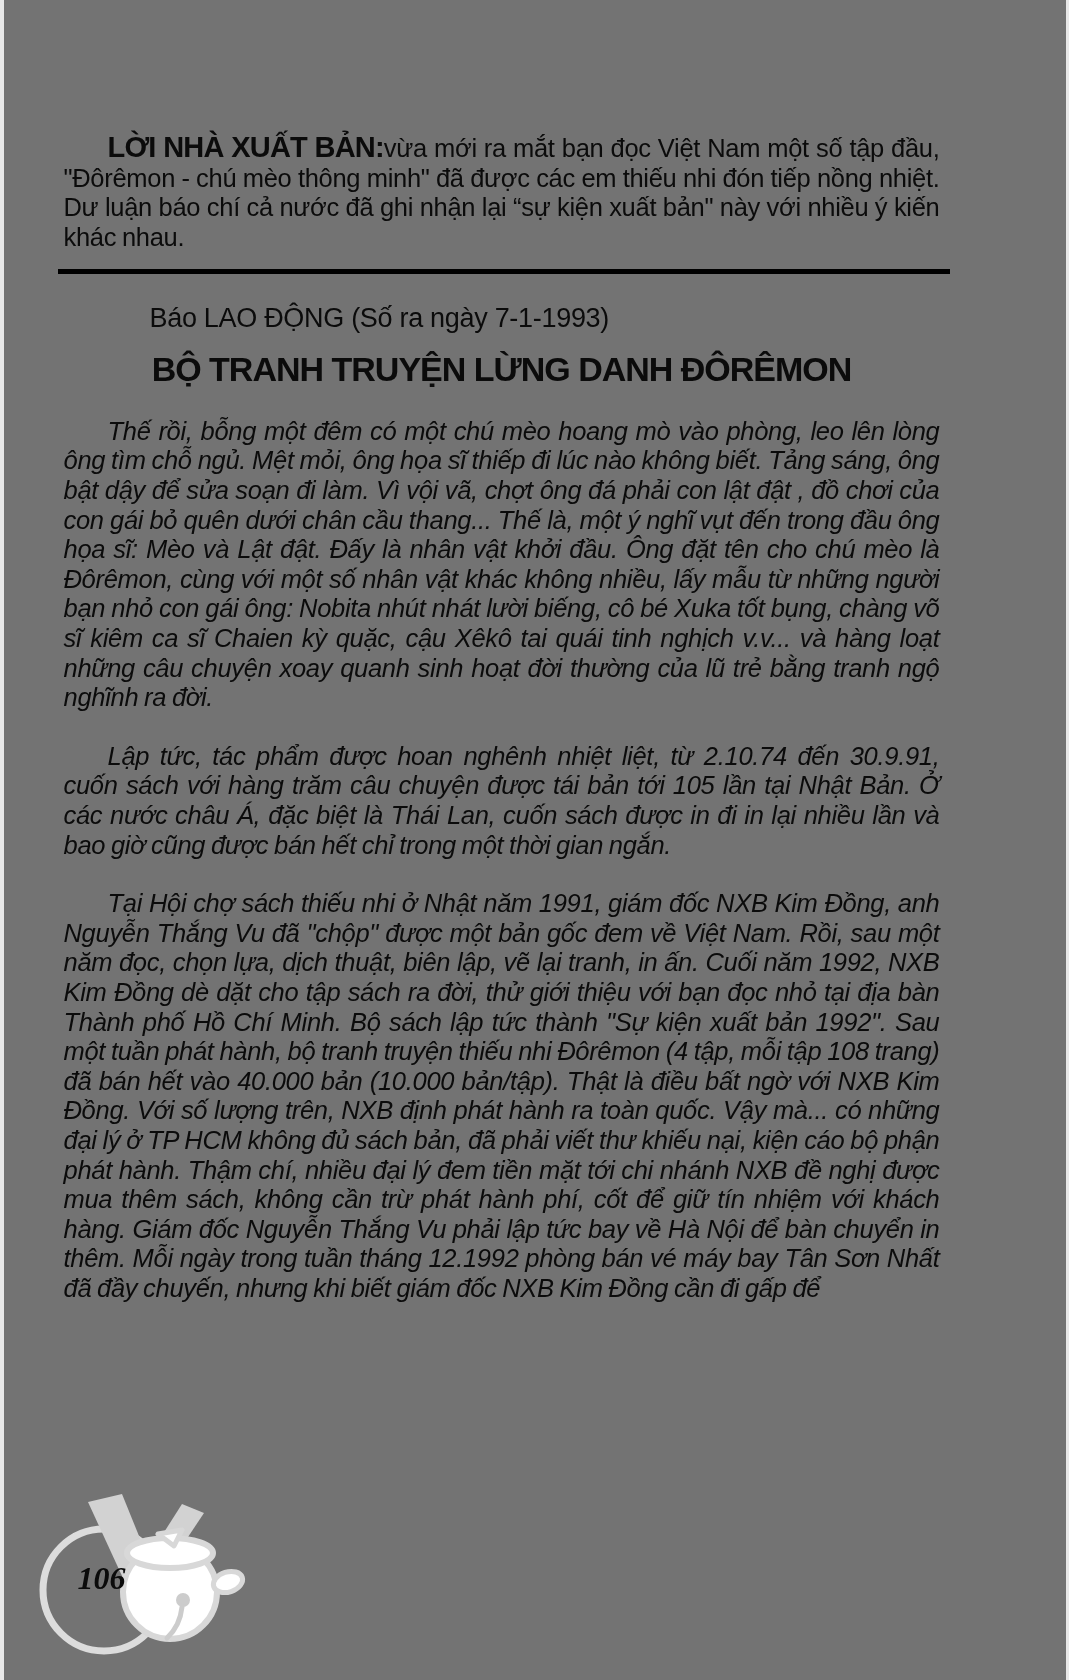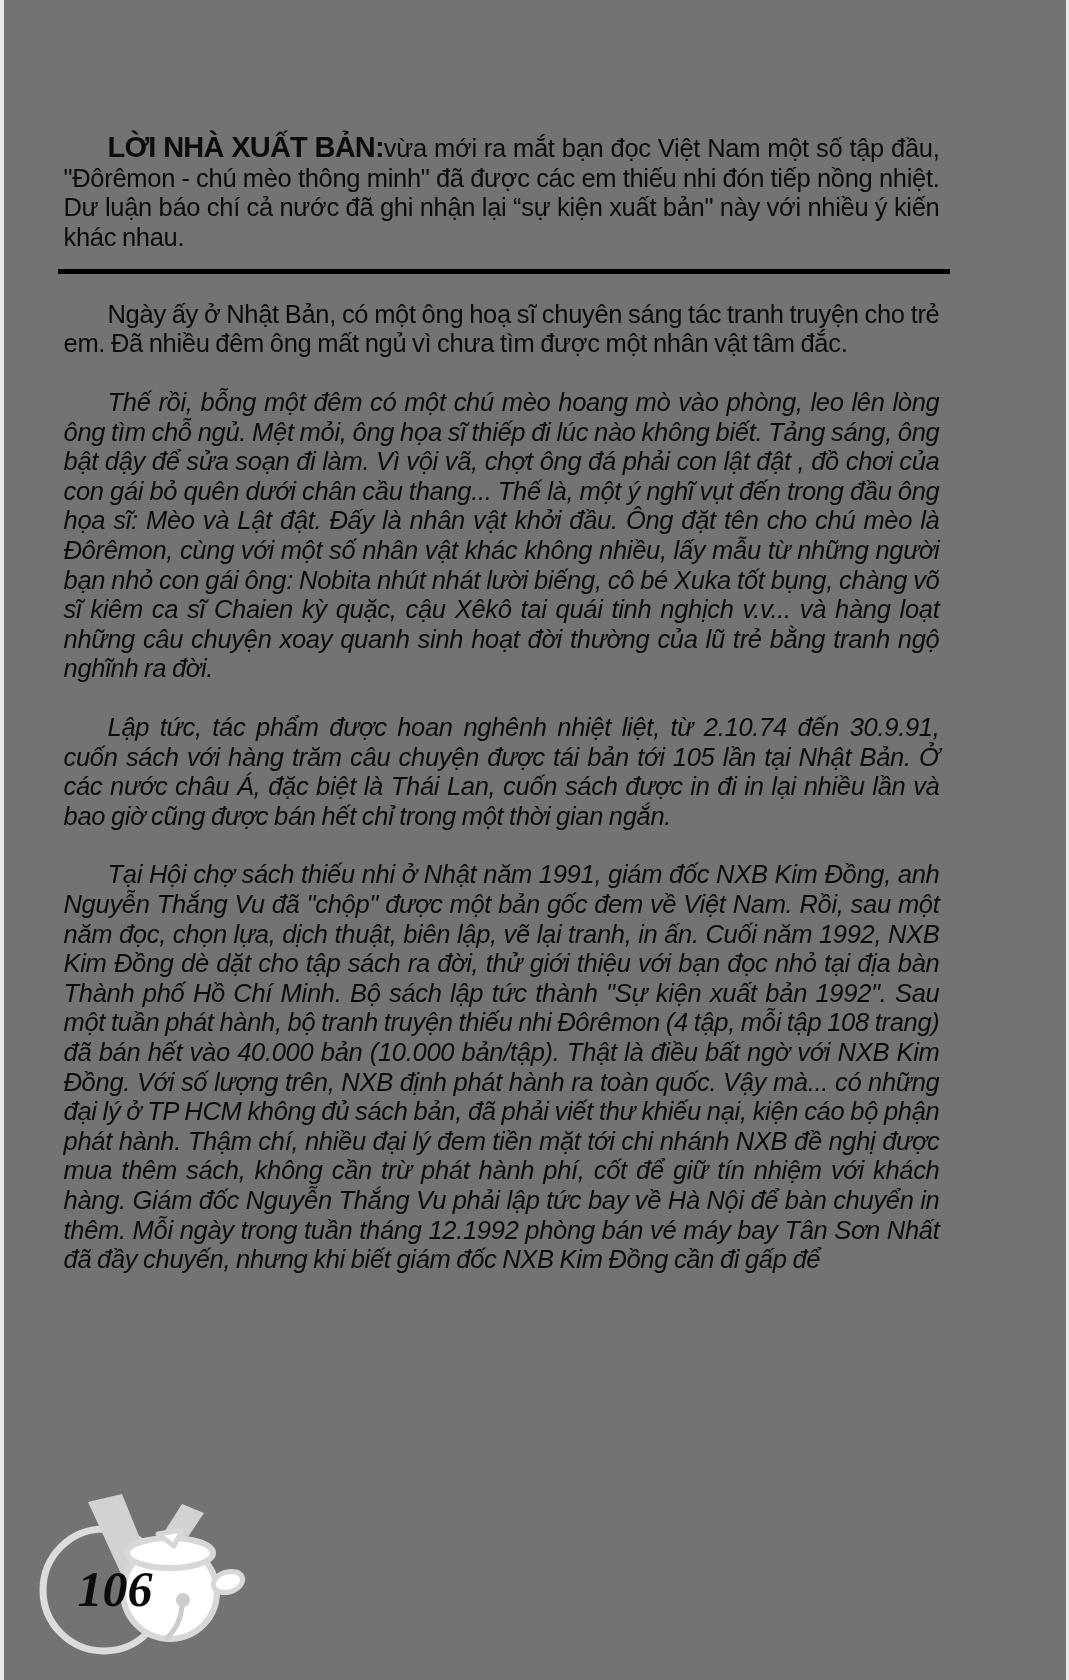--- a/index.html
+++ b/index.html
@@ -59,21 +59,21 @@
     letter-spacing:-1px;
   }
   .first-article{margin-top:26px;}
   .page-number{
     position:absolute;
     left:74px;
     top:1560px;
     font-family:"Liberation Serif", serif;
     font-style:italic;
     font-weight:bold;
-    font-size:50px;
+    font-size:32px;
     color:#0b0b0b;
   }
   .watermark{
     position:absolute;
     left:26px;
     top:1490px;
     width:226px;
     height:186px;
   }
 </style>
@@ -81,23 +81,24 @@
 <body>
 
 <div class="page">
   <div class="content">
 
     <p class="para"><span class="note-label">LỜI NHÀ XUẤT BẢN:</span><span>vừa mới ra mắt bạn đọc Việt Nam một số tập đầu, "Đôrêmon - chú mèo thông minh" đã được các em thiếu nhi đón tiếp nồng nhiệt. Dư luận báo chí cả nước đã ghi nhận lại “sự kiện xuất bản" này với nhiều ý kiến khác nhau.</span></p>
 
 
     <hr class="rule">
 
+    <p class="source">Báo LAO ĐỘNG (Số ra ngày 7-1-1993)</p>
 
+    <h1 class="title">BỘ TRANH TRUYỆN LỪNG DANH ĐÔRÊMON</h1>
 
-    <p class="para first-article">Ngày ấy ở Nhật Bản, có một ông hoạ sĩ chuyên sáng tác tranh truyện cho trẻ em. Đã nhiều đêm ông mất ngủ vì chưa tìm được một nhân vật tâm đắc.</p>
     <p class="para mt">Thế rồi, bỗng một đêm có một chú mèo hoang mò vào phòng, leo lên lòng ông tìm chỗ ngủ. Mệt mỏi, ông họa sĩ thiếp đi lúc nào không biết. Tảng sáng, ông bật dậy để sửa soạn đi làm. Vì vội vã, chợt ông đá phải con lật đật , đồ chơi của con gái bỏ quên dưới chân cầu thang... Thế là, một ý nghĩ vụt đến trong đầu ông họa sĩ: Mèo và Lật đật. Đấy là nhân vật khởi đầu. Ông đặt tên cho chú mèo là Đôrêmon, cùng với một số nhân vật khác không nhiều, lấy mẫu từ những người bạn nhỏ con gái ông: Nobita nhút nhát lười biếng, cô bé Xuka tốt bụng, chàng võ sĩ kiêm ca sĩ Chaien kỳ quặc, cậu Xêkô tai quái tinh nghịch v.v... và hàng loạt những câu chuyện xoay quanh sinh hoạt đời thường của lũ trẻ bằng tranh ngộ nghĩnh ra đời.</p>
     <p class="para mt">Lập tức, tác phẩm được hoan nghênh nhiệt liệt, từ 2.10.74 đến 30.9.91, cuốn sách với hàng trăm câu chuyện được tái bản tới 105 lần tại Nhật Bản. Ở các nước châu Á, đặc biệt là Thái Lan, cuốn sách được in đi in lại nhiều lần và bao giờ cũng được bán hết chỉ trong một thời gian ngắn.</p>
     <p class="para mt">Tại Hội chợ sách thiếu nhi ở Nhật năm 1991, giám đốc NXB Kim Đồng, anh Nguyễn Thắng Vu đã "chộp" được một bản gốc đem về Việt Nam. Rồi, sau một năm đọc, chọn lựa, dịch thuật, biên lập, vẽ lại tranh, in ấn. Cuối năm 1992, NXB Kim Đồng dè dặt cho tập sách ra đời, thử giới thiệu với bạn đọc nhỏ tại địa bàn Thành phố Hồ Chí Minh. Bộ sách lập tức thành "Sự kiện xuất bản 1992". Sau một tuần phát hành, bộ tranh truyện thiếu nhi Đôrêmon (4 tập, mỗi tập 108 trang) đã bán hết vào 40.000 bản (10.000 bản/tập). Thật là điều bất ngờ với NXB Kim Đồng. Với số lượng trên, NXB định phát hành ra toàn quốc. Vậy mà... có những đại lý ở TP HCM không đủ sách bản, đã phải viết thư khiếu nại, kiện cáo bộ phận phát hành. Thậm chí, nhiều đại lý đem tiền mặt tới chi nhánh NXB đề nghị được mua thêm sách, không cần trừ phát hành phí, cốt để giữ tín nhiệm với khách hàng. Giám đốc Nguyễn Thắng Vu phải lập tức bay về Hà Nội để bàn chuyển in thêm. Mỗi ngày trong tuần tháng 12.1992 phòng bán vé máy bay Tân Sơn Nhất đã đầy chuyến, nhưng khi biết giám đốc NXB Kim Đồng cần đi gấp để</p>
 
   </div>
 
   <svg class="watermark" viewBox="0 0 226 186" xmlns="http://www.w3.org/2000/svg" aria-hidden="true">
 
     <circle cx="74" cy="100" r="61" fill="none" stroke="#dcdcdc" stroke-width="7"></circle>
 

